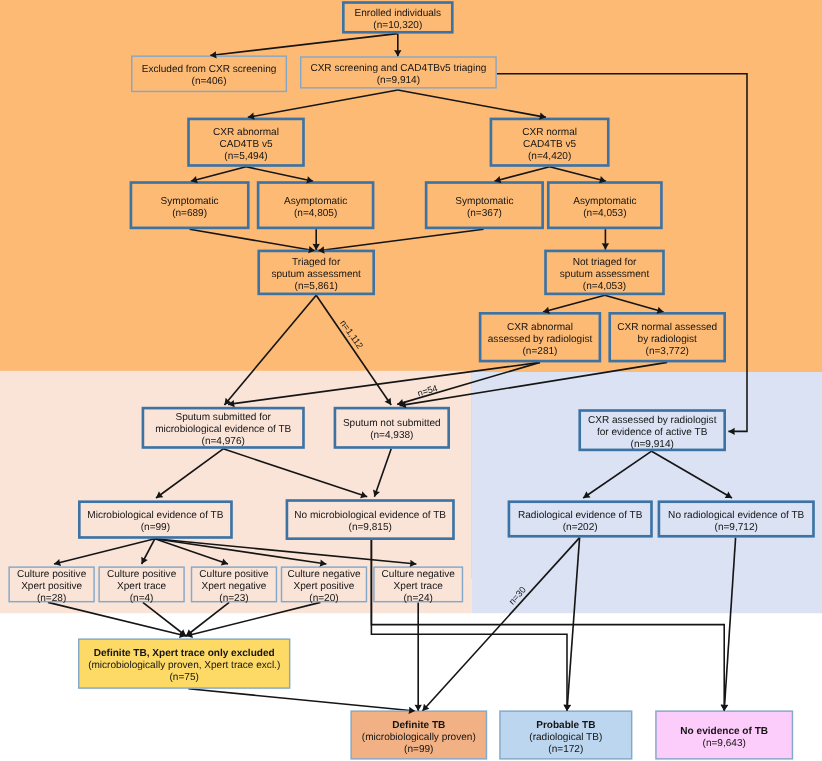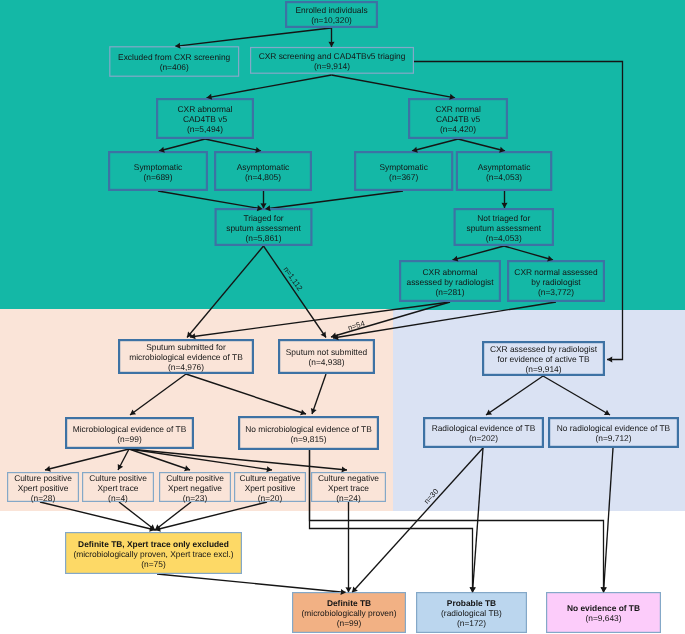--- a/index.html
+++ b/index.html
@@ -1,17 +1,17 @@
 <!DOCTYPE html>
 <html><head>
 <meta charset="utf-8">
 <style>
   html,body{margin:0;padding:0;background:#ffffff;}
   body{width:685px;height:634px;overflow:hidden;font-family:"Liberation Sans",sans-serif;}
-  #stage{position:relative;width:685px;height:482px;background:#14b8a6;}
+  #stage{position:relative;width:685px;height:482px;background:#fdba74;}
   svg{text-rendering:geometricPrecision;}
   #stage{will-change:transform;transform:translateZ(0);}
   svg{display:block;}
   text{font-family:"Liberation Sans",sans-serif;fill:#151515;
     -webkit-font-smoothing:antialiased;text-rendering:geometricPrecision;}
 </style>
 </head>
 <body>
 
 <div id="stage">

